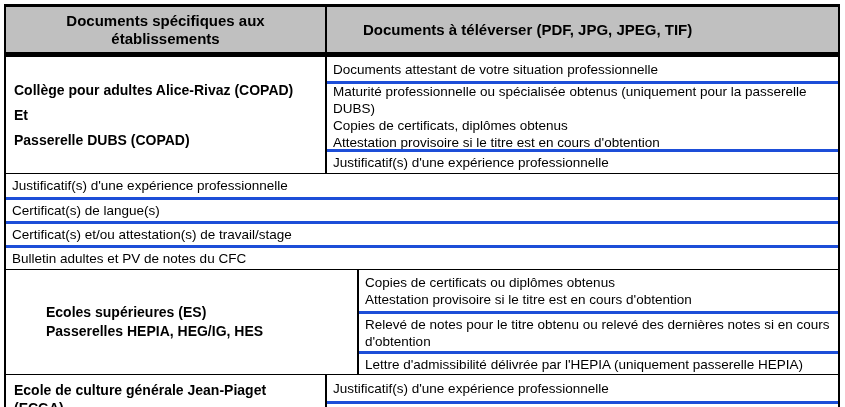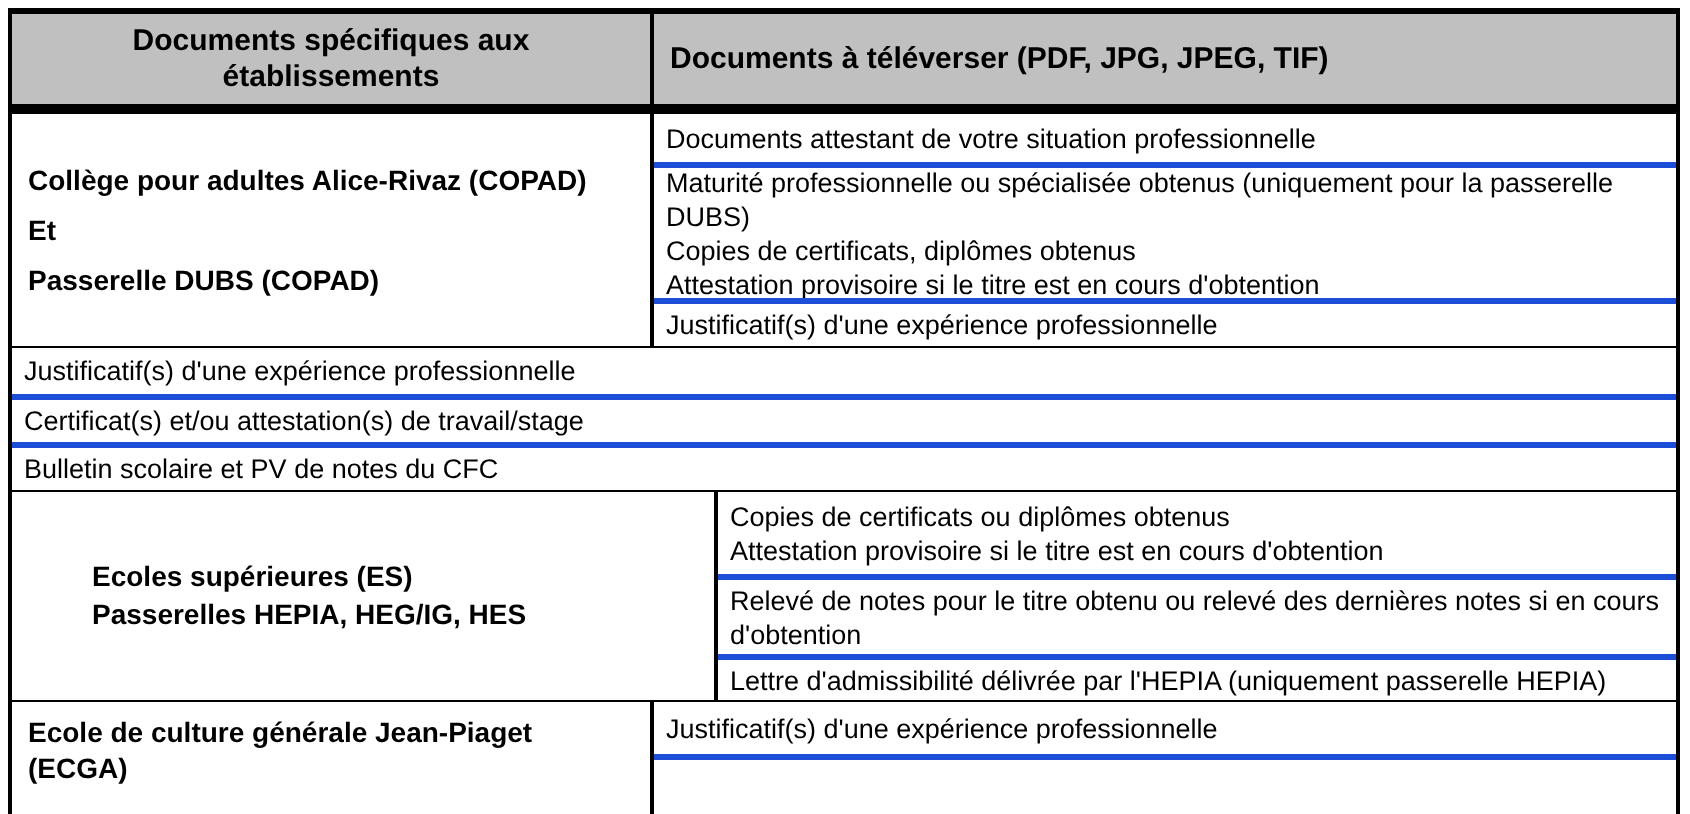--- a/index.html
+++ b/index.html
@@ -37,20 +37,21 @@
     line-height: 18px;
     padding: 5px 8px;
     white-space: pre-line;
     height: 45px;
     text-align: center;
   }
   .header-cell.right {
     display: flex;
     align-items: center;
     white-space: normal;
+    margin-left: 28px;
   }
 
   
   .group { border-top: 1px solid #000; }
   .group.first { border-top: none; }
   .left-cell {
     font-weight: bold;
     font-size: 14px;
     line-height: 18px;
     padding: 20px 8px;
@@ -96,22 +97,23 @@
 DUBS)
 Copies de certificats, diplômes obtenus
 Attestation provisoire si le titre est en cours d'obtention</div>
       <div class="doc-row" style="height:24px">Justificatif(s) d'une expérience professionnelle</div>
     </div>
   </div>
 
   <div class="flex-row group g2">
     <div class="rows col-right">
       <div class="doc-row" style="height:23px">Justificatif(s) d'une expérience professionnelle</div>
+      <div class="doc-row" style="height:24px">Certificat(s) de langue(s)</div>
       <div class="doc-row" style="height:24px">Certificat(s) et/ou attestation(s) de travail/stage</div>
-      <div class="doc-row" style="height:24px">Bulletin scolaire et PV de notes du CFC</div>
+      <div class="doc-row" style="height:24px">Bulletin adultes et PV de notes du CFC</div>
     </div>
   </div>
 
   <div class="flex-row group g3">
     <div class="left-cell col-left">Ecoles supérieures (ES)
 Passerelles HEPIA, HEG/IG, HES</div>
     <div class="rows col-right">
       <div class="doc-row" style="height:41px">Copies de certificats ou diplômes obtenus
 Attestation provisoire si le titre est en cours d'obtention</div>
       <div class="doc-row" style="height:40px">Relevé de notes pour le titre obtenu ou relevé des dernières notes si en cours

